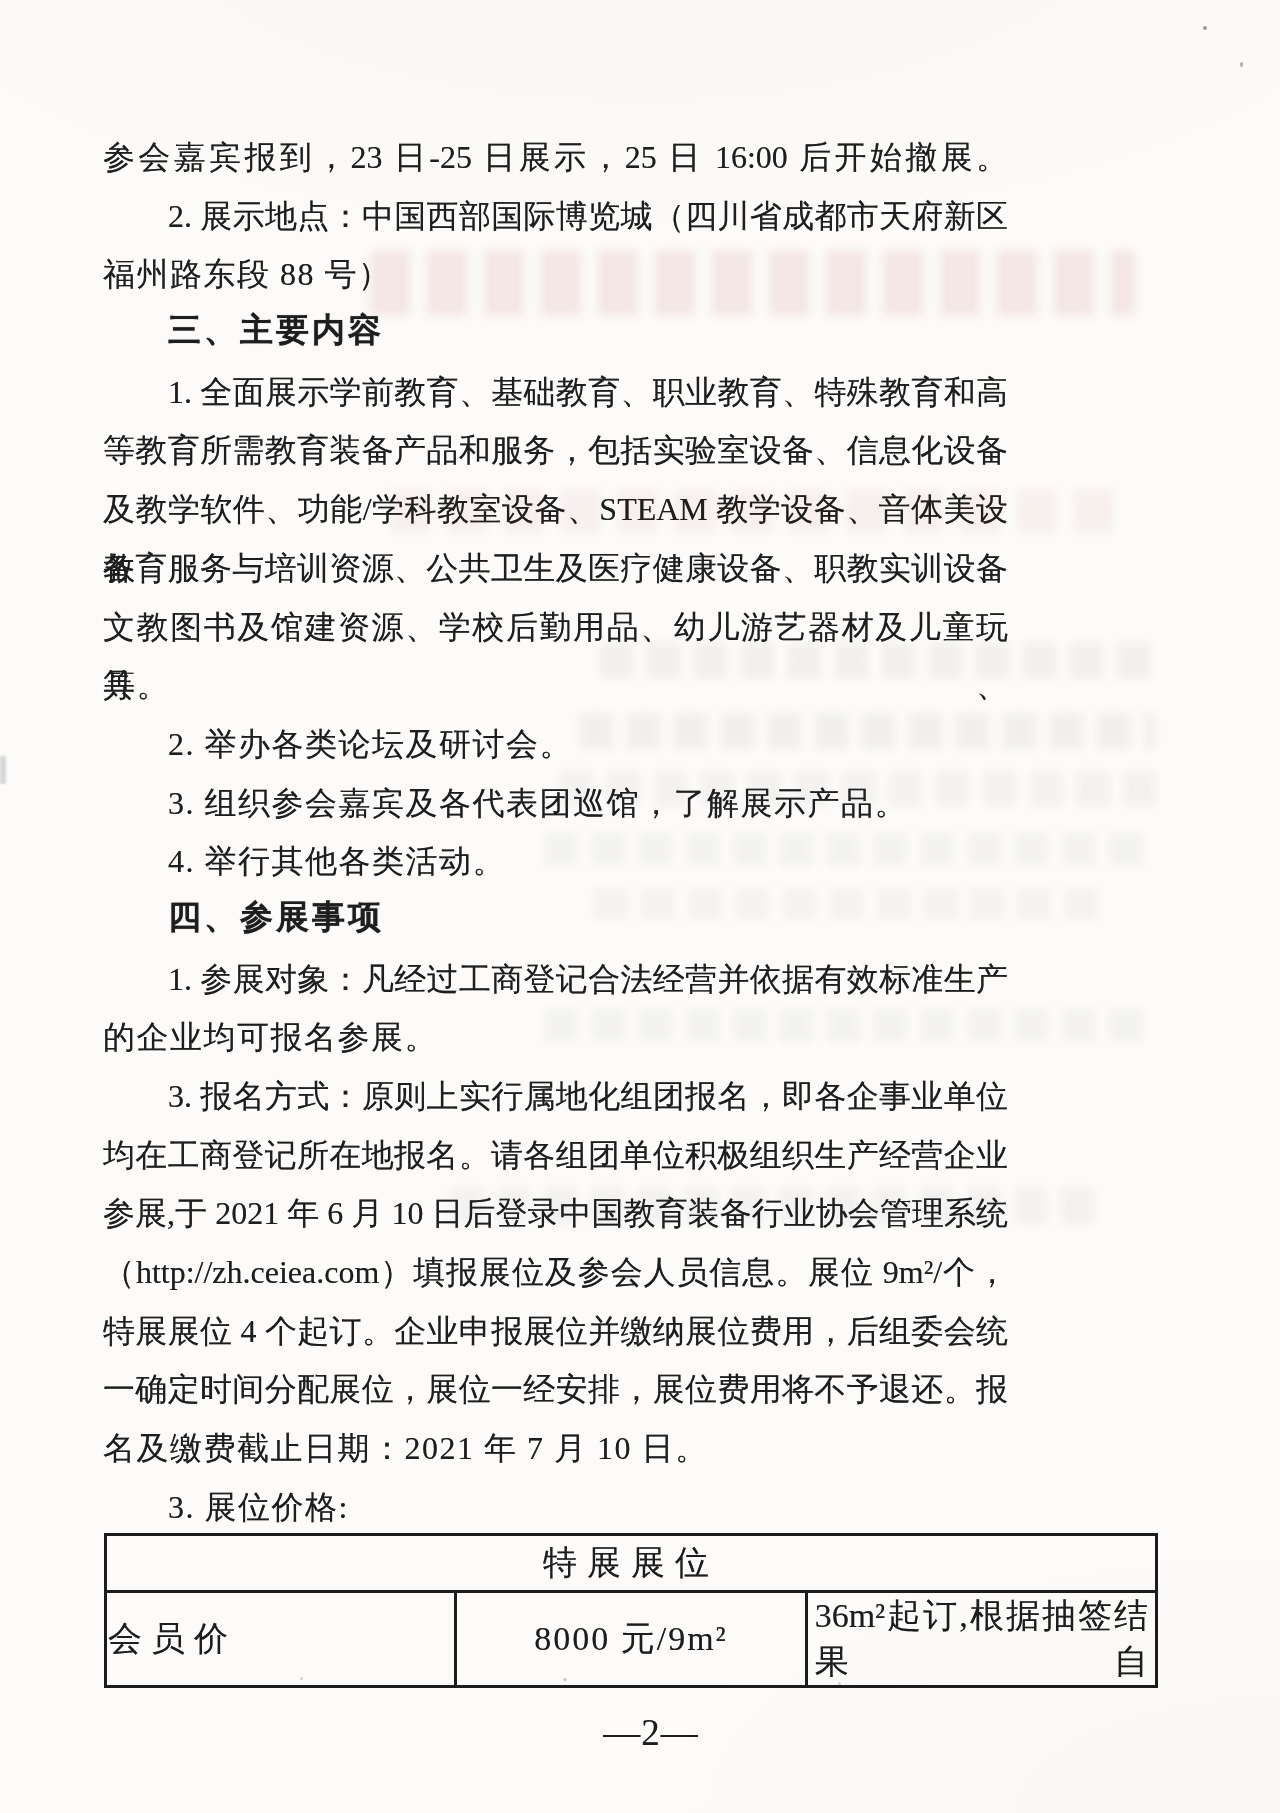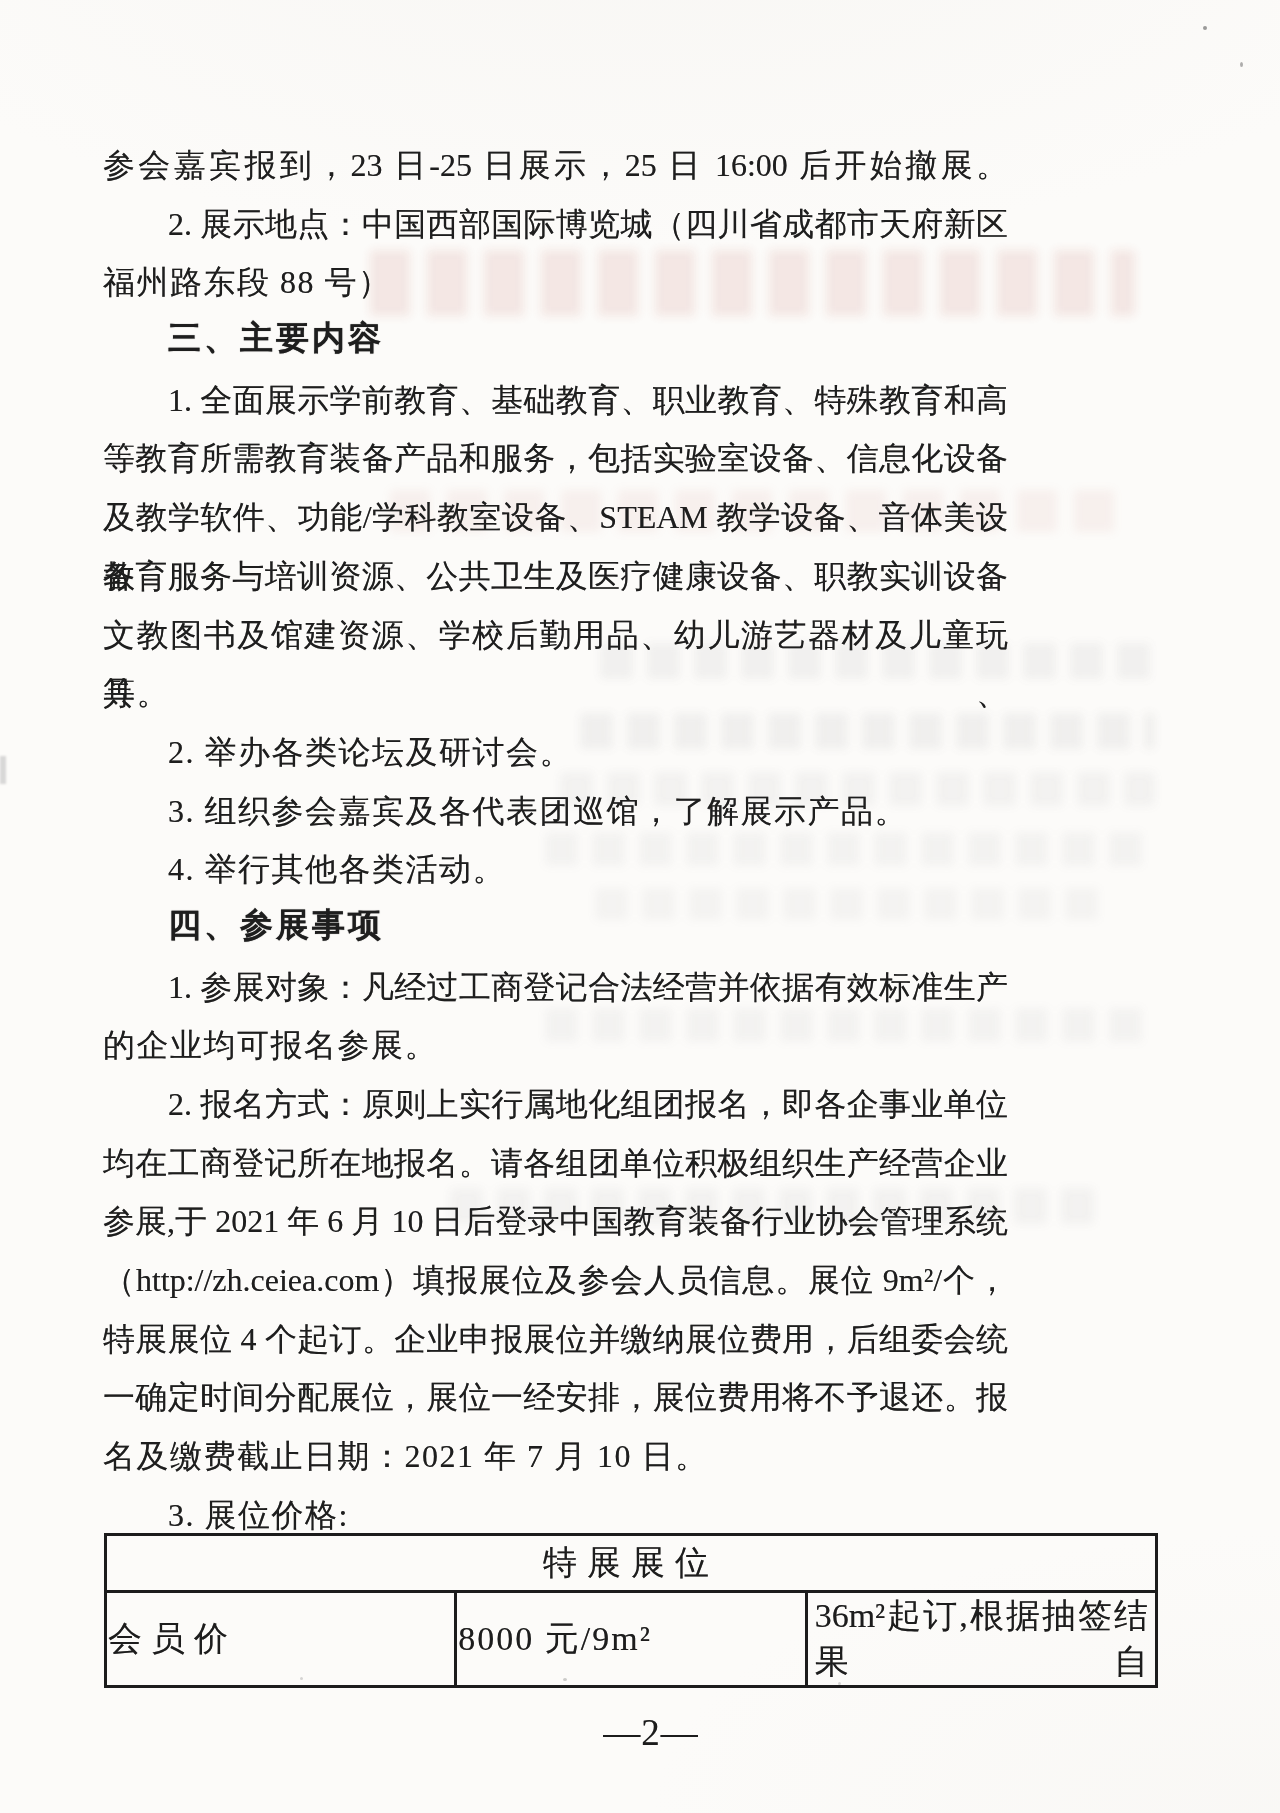--- a/index.html
+++ b/index.html
@@ -9,21 +9,21 @@
     font-family:"Liberation Serif","DejaVu Serif",serif;
     color:#1e1e1e;
   }
   .page{position:absolute;inset:0;
     background:
       radial-gradient(1200px 500px at 50% -100px, rgba(240,238,234,.35), rgba(255,255,255,0) 70%),
       radial-gradient(900px 400px at 100% 100%, rgba(242,240,236,.3), rgba(255,255,255,0) 70%);
   }
 
   
-  .doc{position:absolute;left:103px;top:136px;width:905px;}
+  .doc{position:absolute;left:103px;top:128px;width:905px;}
   .ln{
     height:58.7px;line-height:58.7px;font-size:32px;
     letter-spacing:1.5px;white-space:nowrap;
     text-shadow:0 0 .6px rgba(20,20,20,.55);
   }
   .ln.j{
     text-align:justify;text-align-last:justify;text-justify:inter-ideograph;
     white-space:normal;letter-spacing:0;
   }
   .ln.i{padding-left:65px;font-family:Liberation Serif, serif;}
@@ -39,21 +39,21 @@
     border-collapse:collapse;table-layout:fixed;border-radius:28px;
   }
   .price-table td{
     border:3px solid #1c1c1c;font-size:34px;color:#1d1d1d;
     text-shadow:0 0 .6px rgba(20,20,20,.5);
   }
   .pt-header{
     height:52px;text-align:center;letter-spacing:10px;font-size:35px;
   }
   .pt-c1{width:262px;height:56px;text-align:left;letter-spacing:9px;}
-  .pt-c2{width:360px;text-align:left;letter-spacing:2px;}
+  .pt-c2{width:360px;text-align:center;letter-spacing:2px;}
   .pt-c3{width:432px;font-size:32px;padding:0 7px;
     text-align:justify;text-align-last:justify;text-justify:inter-ideograph;}
 
   
   .pageno{
     position:absolute;top:1711px;left:0;width:100%;
     text-align:center;font-size:37px;letter-spacing:1px;
     transform:translateX(11px);color:#1c1c1c;
     text-shadow:0 0 .6px rgba(20,20,20,.5);
   }
@@ -101,21 +101,21 @@
     <div class="ln j">及教学软件、功能/学科教室设备、STEAM 教学设备、音体美设备、</div>
     <div class="ln j">教育服务与培训资源、公共卫生及医疗健康设备、职教实训设备</div>
     <div class="ln j">文教图书及馆建资源、学校后勤用品、幼儿游艺器材及儿童玩具、</div>
     <div class="ln">等。</div>
     <div class="ln i">2. 举办各类论坛及研讨会。</div>
     <div class="ln i">3. 组织参会嘉宾及各代表团巡馆，了解展示产品。</div>
     <div class="ln i">4. 举行其他各类活动。</div>
     <div class="ln hd i">四、参展事项</div>
     <div class="ln j i">1. 参展对象：凡经过工商登记合法经营并依据有效标准生产</div>
     <div class="ln">的企业均可报名参展。</div>
-    <div class="ln j i">2. 报名方式：原则上实行属地化组团报名，即各企事业单位</div>
+    <div class="ln j i">3. 报名方式：原则上实行属地化组团报名，即各企事业单位</div>
     <div class="ln j">均在工商登记所在地报名。请各组团单位积极组织生产经营企业</div>
     <div class="ln j">参展,于 2021 年 6 月 10 日后登录中国教育装备行业协会管理系统</div>
     <div class="ln j" style="font-size:32px">（http://zh.ceiea.com）填报展位及参会人员信息。展位 9m²/个，</div>
     <div class="ln j">特展展位 4 个起订。企业申报展位并缴纳展位费用，后组委会统</div>
     <div class="ln j">一确定时间分配展位，展位一经安排，展位费用将不予退还。报</div>
     <div class="ln">名及缴费截止日期：2021 年 7 月 10 日。</div>
     <div class="ln i">3. 展位价格:</div>
   </div>
 
   <table class="price-table">

